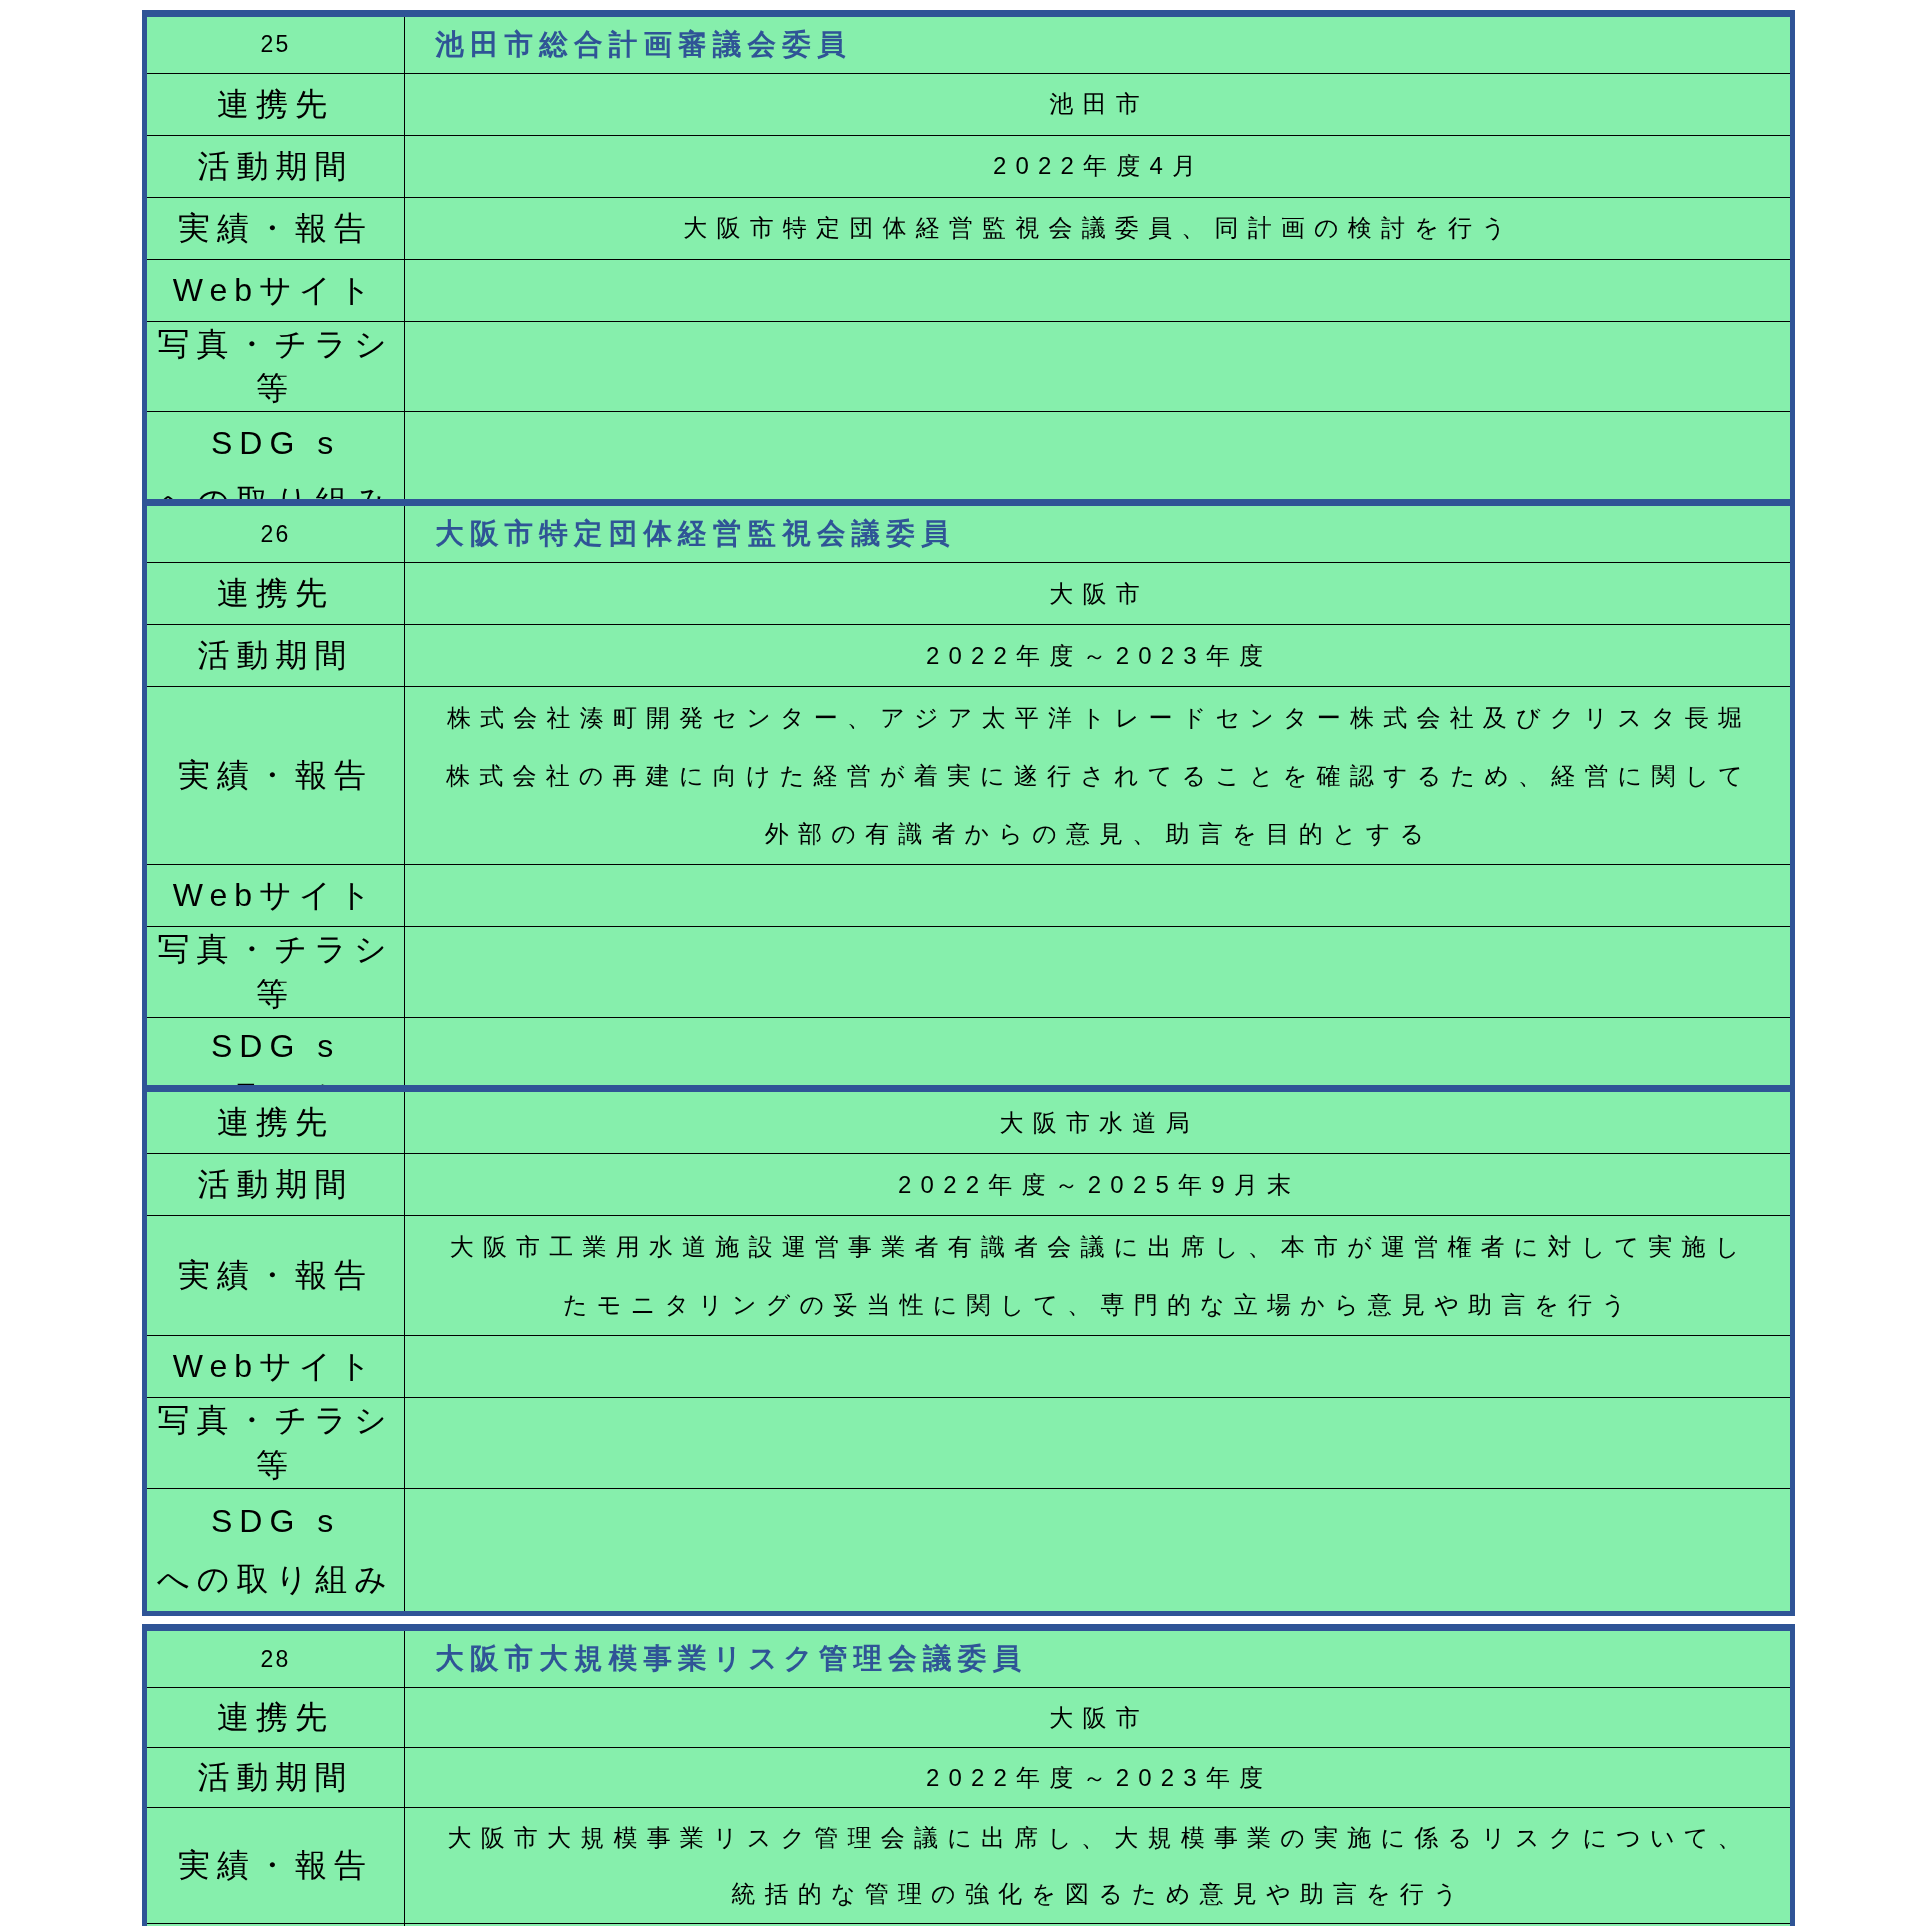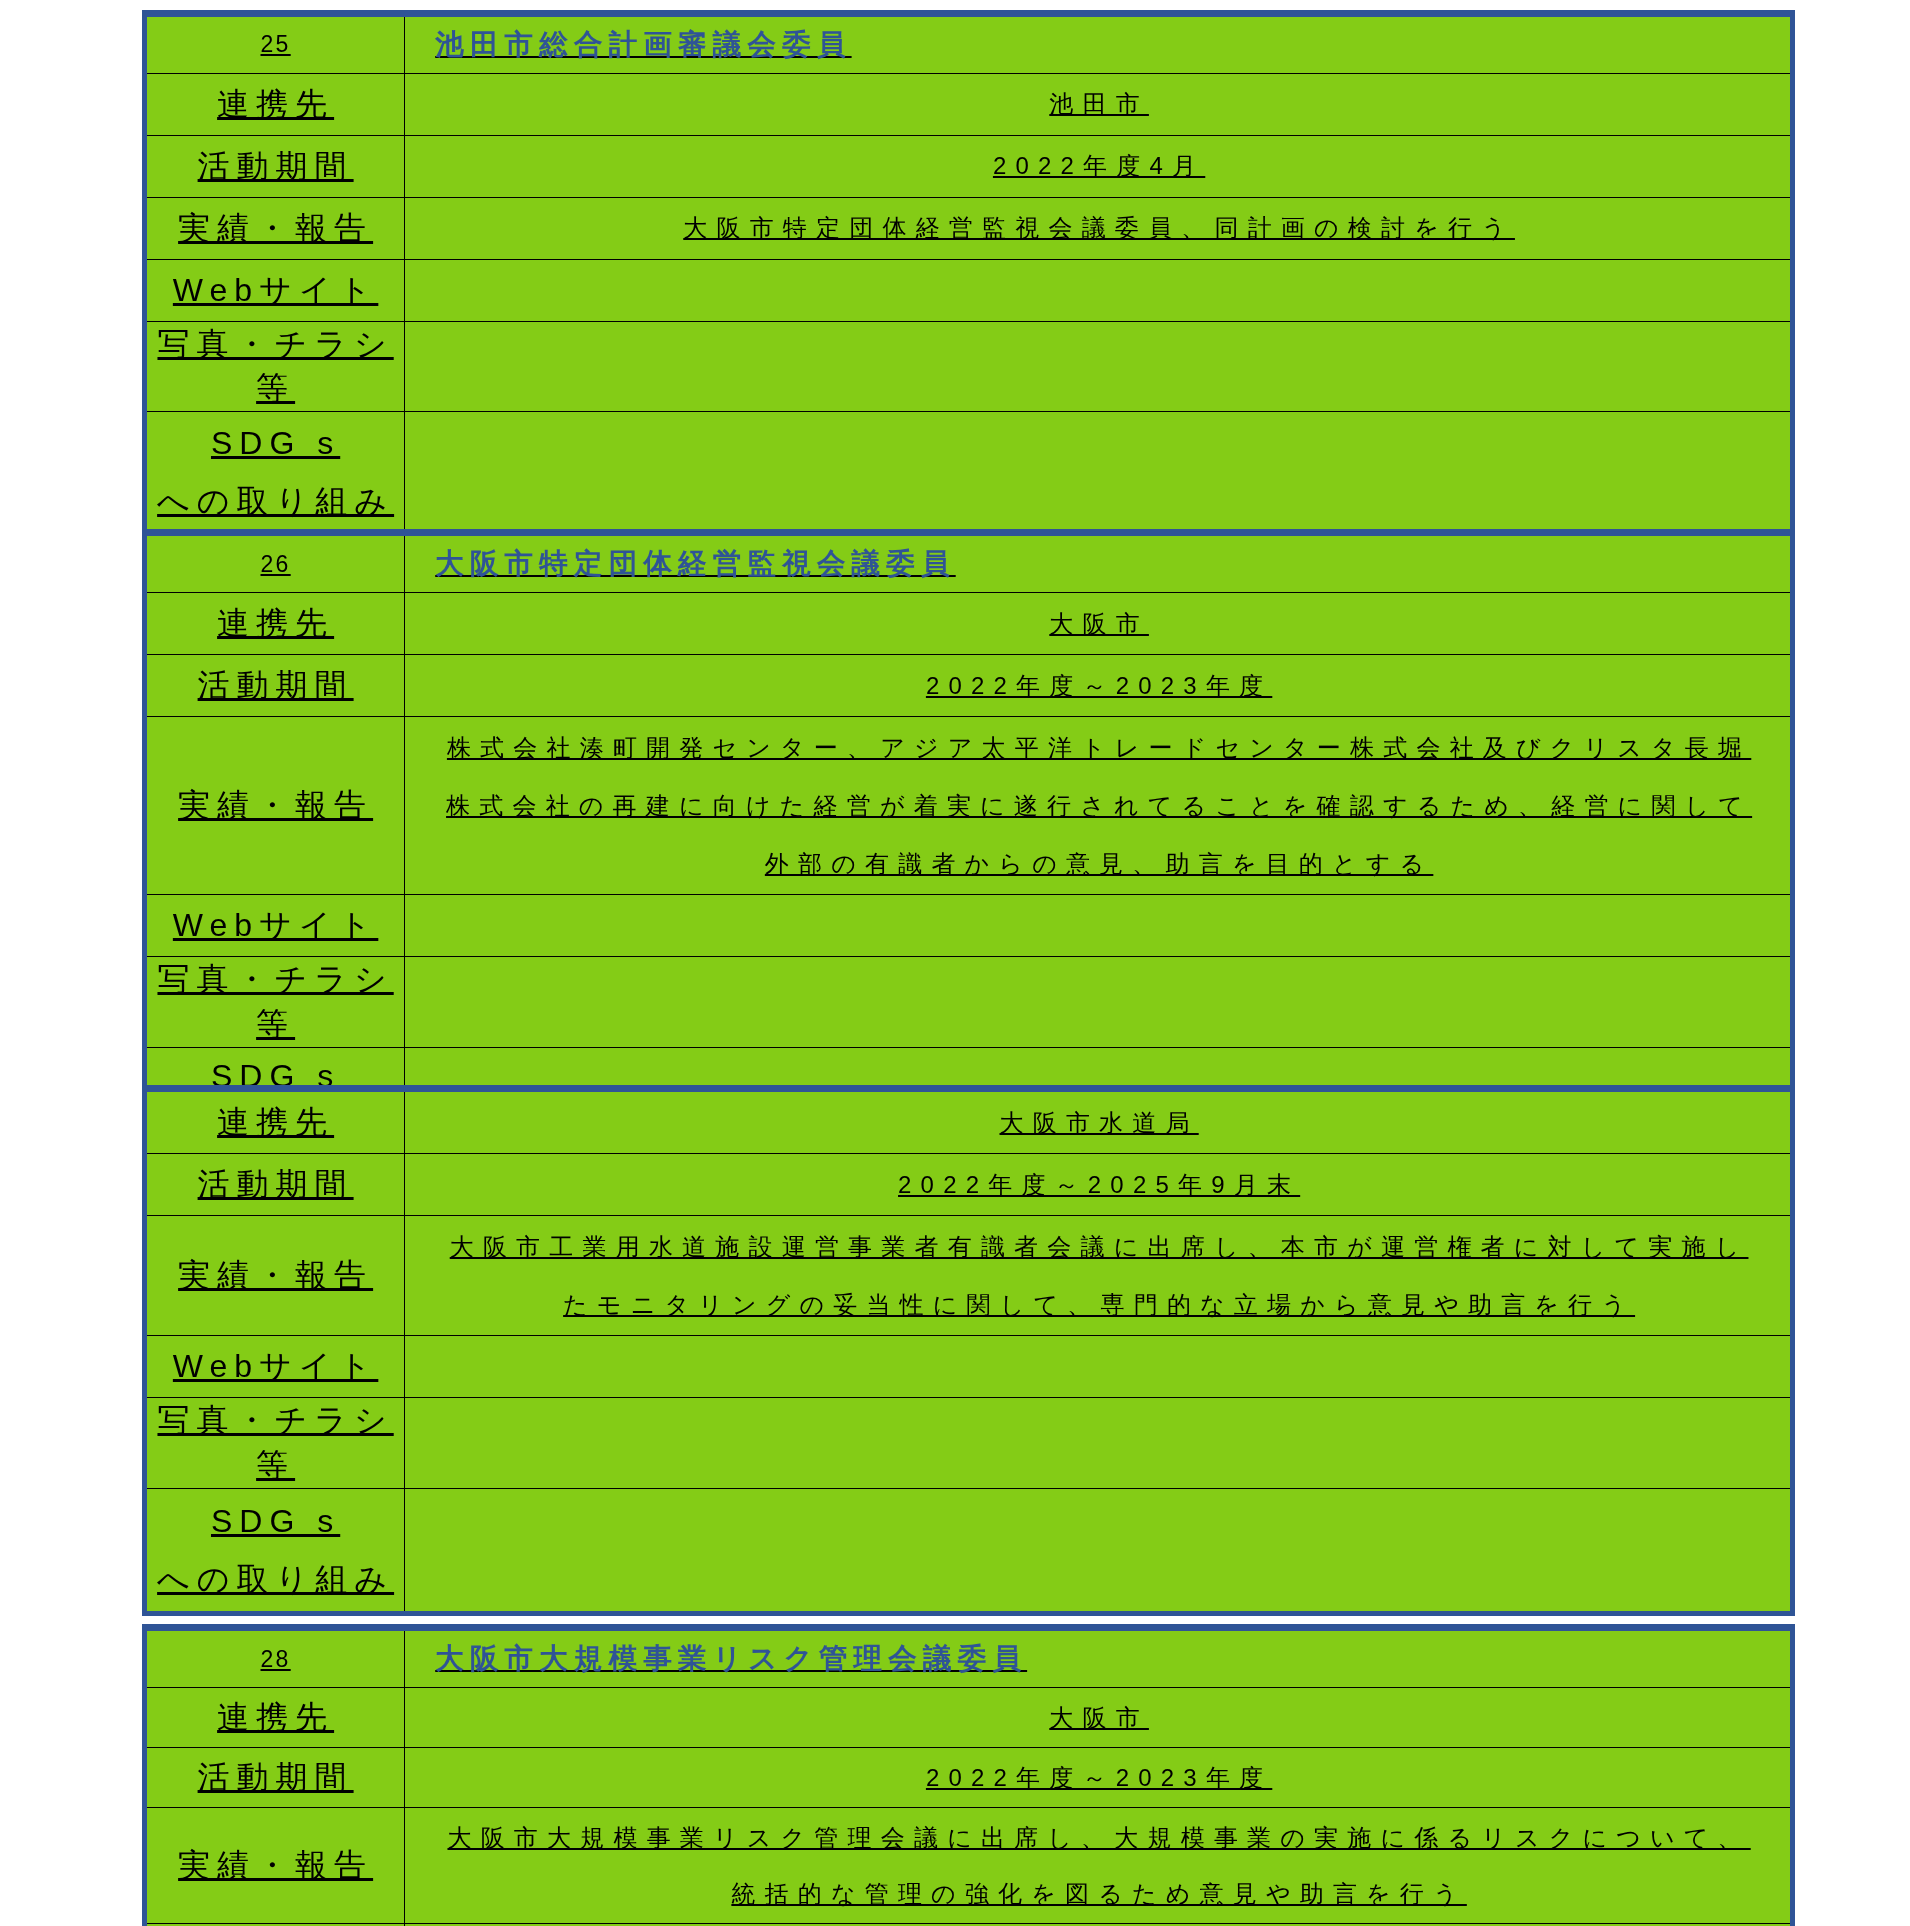--- a/index.html
+++ b/index.html
@@ -14,24 +14,23 @@
     width: 1911px; height: 2172px;
     background: #ffffff;
     overflow: hidden;
   }
   table.card {
     position: absolute;
     left: 142px;
     width: 1653px;
     border-collapse: collapse;
     table-layout: fixed;
-    background: #84cc16;
+    background: #86efac;
     border: 5.8px solid #2F5496;
     border-top-width: 7px;
-    text-decoration: underline;
   }
   col.c-label   { width: 258px; }
   col.c-content { width: 1376px; }
   td {
     border: 1.2px solid #000000;
     vertical-align: middle;
     overflow: hidden;
     padding: 0;
   }
   
@@ -115,21 +114,21 @@
       <tr class="r300">
         <td class="label sdgs-cell">
           <div>SDG s</div>
           <div>への取り組み</div>
         </td>
         <td class="value"></td>
       </tr>
     </tbody>
   </table>
 
-  <table class="card t26" style="top:529px">
+  <table class="card t26" style="top:499px">
     <colgroup>
         <col class="c-label">
         <col class="c-content">
       </colgroup>
     <tbody>
       <tr class="r146">
         <td class="num">26</td>
         <td class="title">大阪市特定団体経営監視会議委員</td>
       </tr>
       <tr class="r150">

